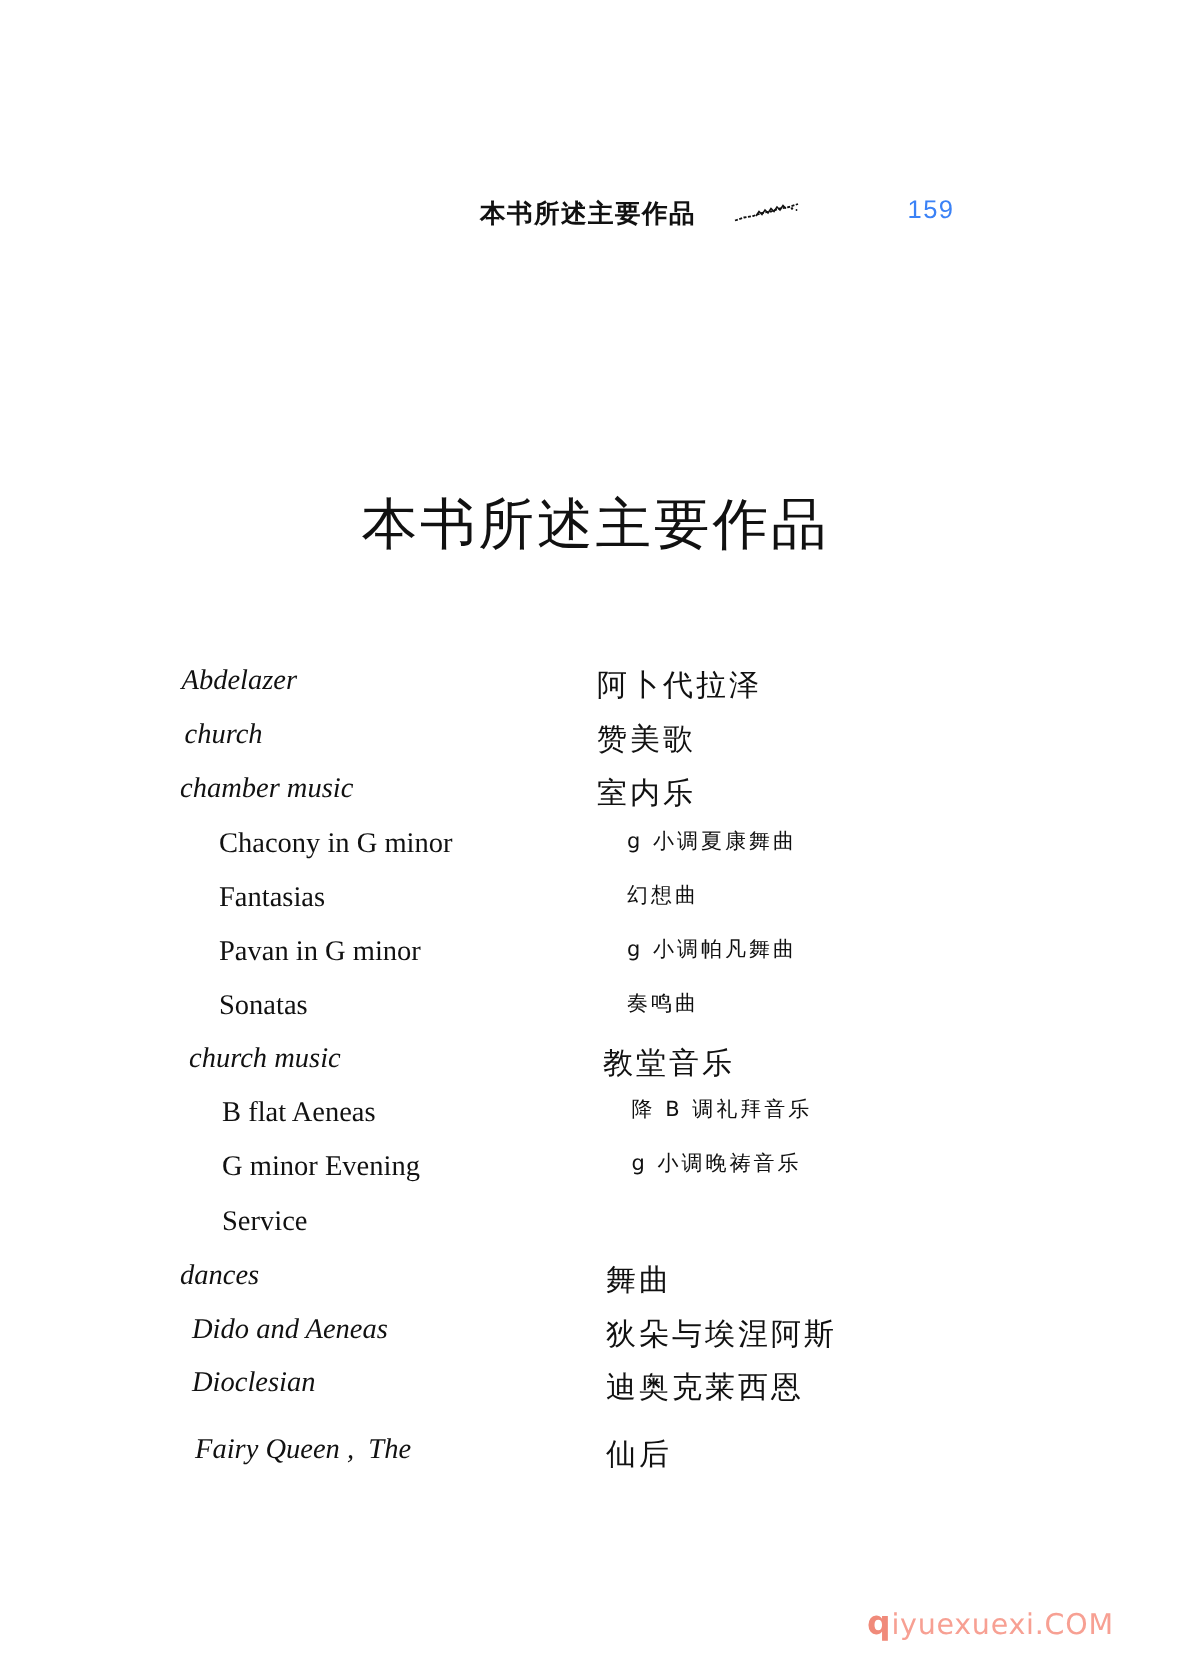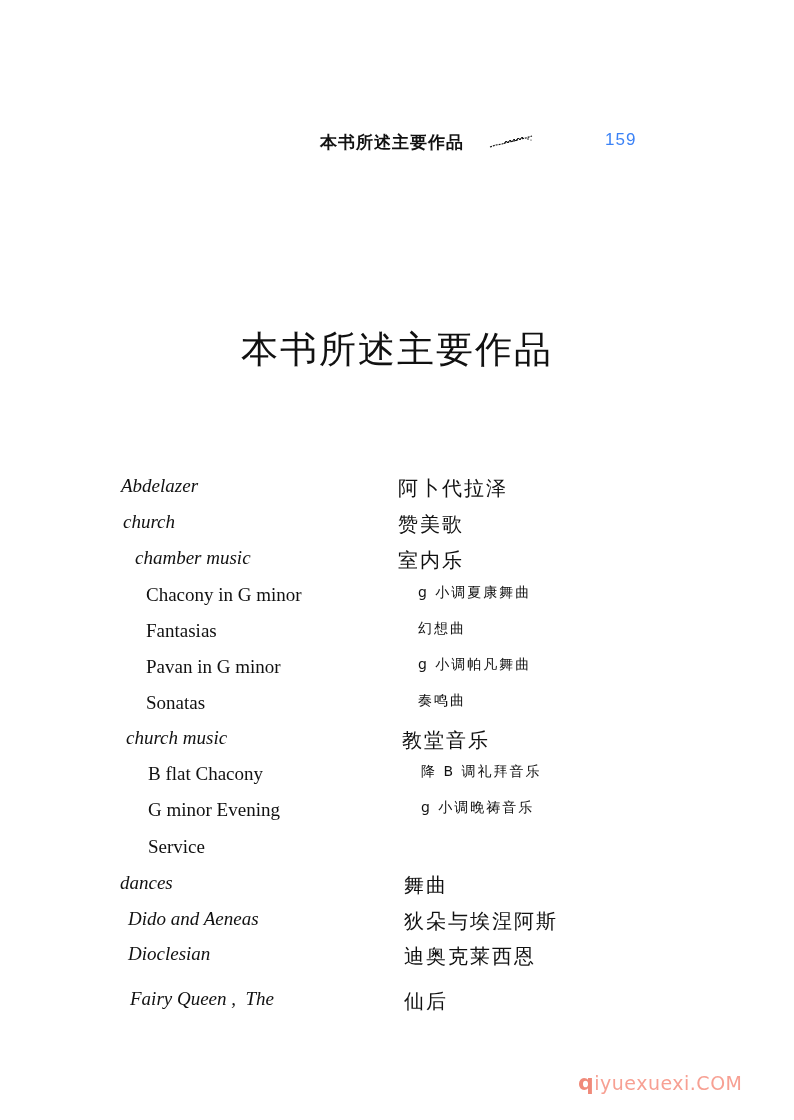--- a/index.html
+++ b/index.html
@@ -62,21 +62,20 @@
       position: absolute;
       top: 0;
       left: 0;
       width: 794px;
     }
     .entry {
       position: absolute;
       left: 0;
       width: 794px;
       height: 30px;
-      margin-top: 32px;
     }
     .en {
       position: absolute;
       font-size: 19px;
       white-space: nowrap;
     }
     .en.italic {
       font-style: italic;
     }
     .zh {
@@ -124,21 +123,21 @@
 <div class="entries">
   <div class="entry" style="top:443px">
     <span class="en italic" style="left:121px">Abdelazer</span>
     <span class="zh" style="left:398px;top:0px">阿卜代拉泽</span>
   </div>
   <div class="entry" style="top:479px">
     <span class="en italic" style="left:123px">church</span>
     <span class="zh" style="left:398px;top:0px">赞美歌</span>
   </div>
   <div class="entry" style="top:515px">
-    <span class="en italic" style="left:135px">chamber music</span>
+    <span class="en italic" style="left:120px">chamber music</span>
     <span class="zh" style="left:398px;top:0px">室内乐</span>
   </div>
   <div class="entry" style="top:552px">
     <span class="en" style="left:146px">Chacony in G minor</span>
     <span class="zh sub" style="left:418px;top:0px">g 小调夏康舞曲</span>
   </div>
   <div class="entry" style="top:588px">
     <span class="en" style="left:146px">Fantasias</span>
     <span class="zh sub" style="left:418px;top:0px">幻想曲</span>
   </div>
@@ -148,21 +147,21 @@
   </div>
   <div class="entry" style="top:660px">
     <span class="en" style="left:146px">Sonatas</span>
     <span class="zh sub" style="left:418px;top:0px">奏鸣曲</span>
   </div>
   <div class="entry" style="top:695px">
     <span class="en italic" style="left:126px">church music</span>
     <span class="zh" style="left:402px;top:0px">教堂音乐</span>
   </div>
   <div class="entry" style="top:731px">
-    <span class="en" style="left:148px">B flat Chacony</span>
+    <span class="en" style="left:148px">B flat Aeneas</span>
     <span class="zh sub" style="left:421px;top:0px">降 B 调礼拜音乐</span>
   </div>
   <div class="entry" style="top:767px">
     <span class="en" style="left:148px">G minor Evening</span>
     <span class="zh sub" style="left:421px;top:0px">g 小调晚祷音乐</span>
   </div>
   <div class="entry" style="top:804px">
     <span class="en" style="left:148px">Service</span>
   </div>
   <div class="entry" style="top:840px">

